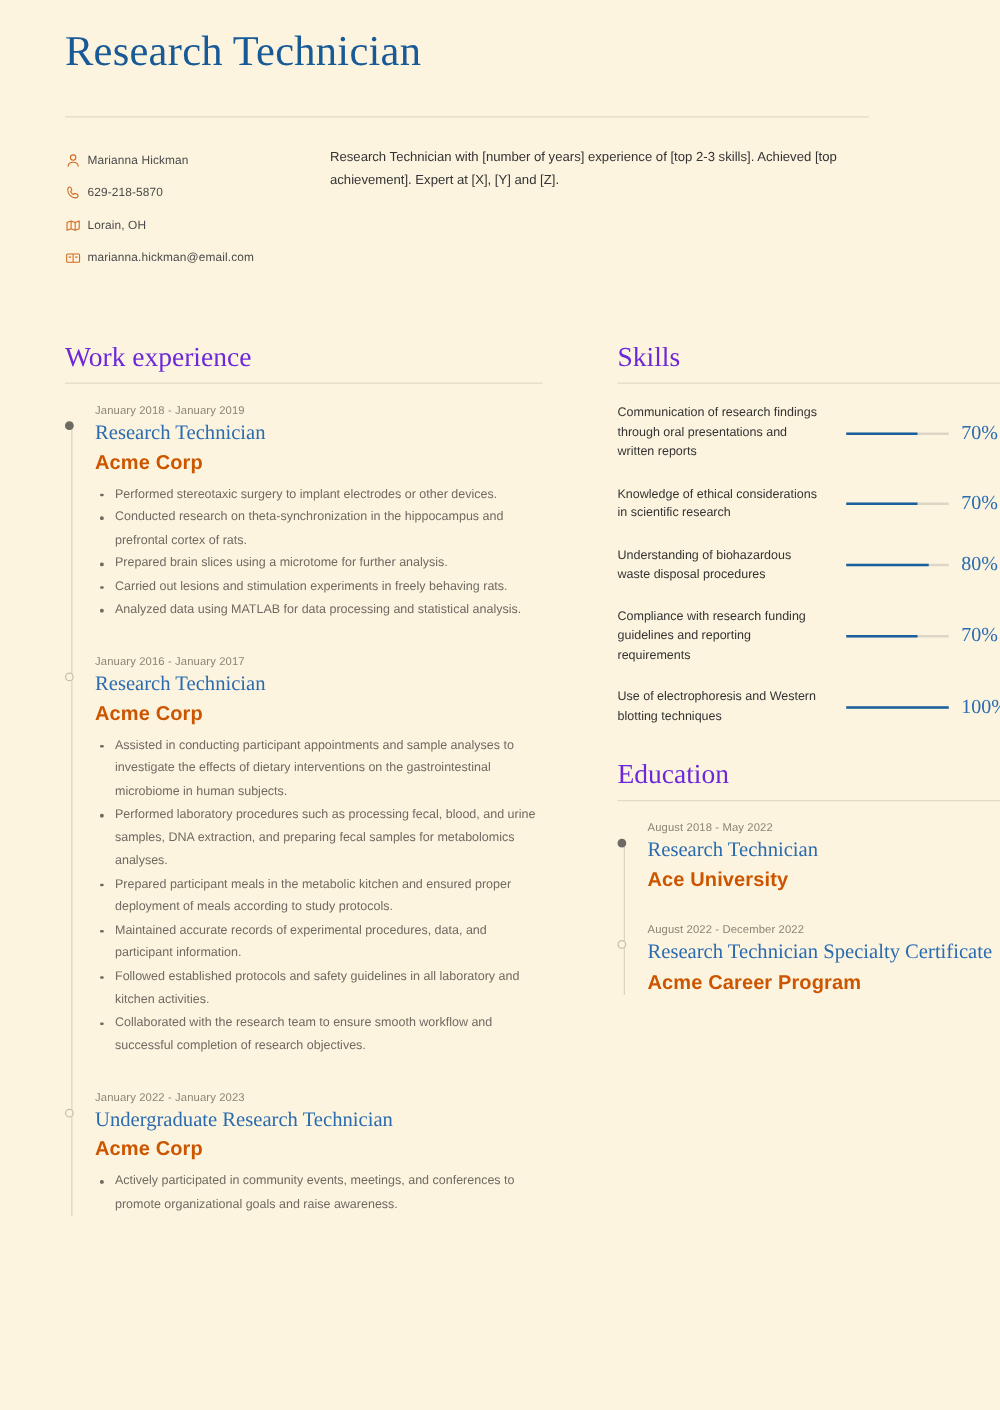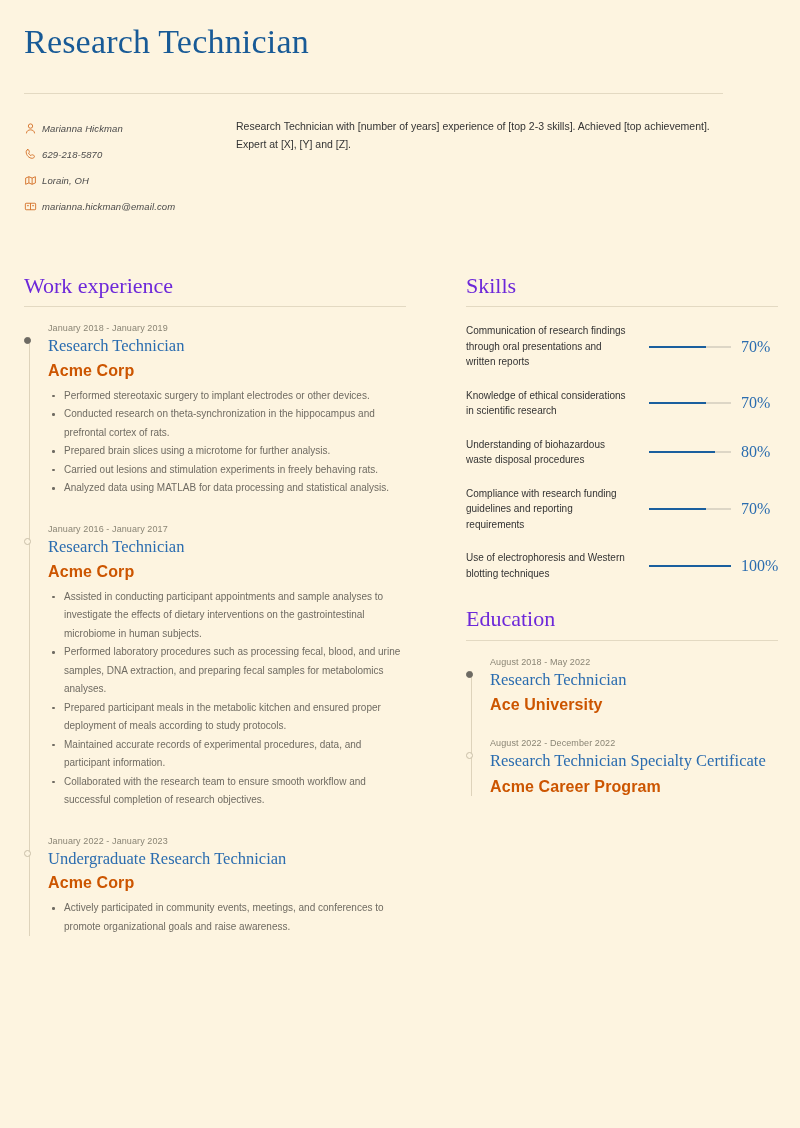--- a/index.html
+++ b/index.html
@@ -13,21 +13,21 @@
     font-family: "Liberation Sans", sans-serif;
     color: #3b3b3b;
     overflow: hidden;
     position: relative;
   }
 
   .page {
     width: 747px;
     height: 1128px;
     box-sizing: border-box;
-    padding: 0 24px;
+    padding: 0 52px;
     position: relative;
   }
 
   
   .header { padding-top: 22px; }
   .doc-title {
     font-family: "Liberation Serif", serif;
     font-size: 34px;
     font-weight: 400;
     color: #185a96;
@@ -62,21 +62,20 @@
     align-items: center;
     justify-content: flex-start;
     color: #d2691e;
   }
   .contact-icon svg { display: block; }
   .contact-text {
     font-size: 9.5px;
     color: #4a4a4a;
     letter-spacing: 0.1px;
     white-space: nowrap;
-    font-style: italic;
   }
   .summary-col {
     flex: 1 1 auto;
     padding-left: 32px;
     padding-top: 1px;
   }
   .summary-text {
     font-size: 10.5px;
     line-height: 1.75;
     color: #333;
@@ -338,20 +337,21 @@
         <div class="entry">
           <span class="entry-dot hollow"></span>
           <div class="entry-date">January 2016 - January 2017</div>
           <h3 class="entry-title">Research Technician</h3>
           <div class="entry-org">Acme Corp</div>
           <ul class="entry-points">
             <li>Assisted in conducting participant appointments and sample analyses to investigate the effects of dietary interventions on the gastrointestinal microbiome in human subjects.</li>
             <li>Performed laboratory procedures such as processing fecal, blood, and urine samples, DNA extraction, and preparing fecal samples for metabolomics analyses.</li>
             <li>Prepared participant meals in the metabolic kitchen and ensured proper deployment of meals according to study protocols.</li>
             <li>Maintained accurate records of experimental procedures, data, and participant information.</li>
+            <li>Followed established protocols and safety guidelines in all laboratory and kitchen activities.</li>
             <li>Collaborated with the research team to ensure smooth workflow and successful completion of research objectives.</li>
           </ul>
         </div>
 
         <div class="entry">
           <span class="entry-dot hollow"></span>
           <div class="entry-date">January 2022 - January 2023</div>
           <h3 class="entry-title">Undergraduate Research Technician</h3>
           <div class="entry-org">Acme Corp</div>
           <ul class="entry-points">

